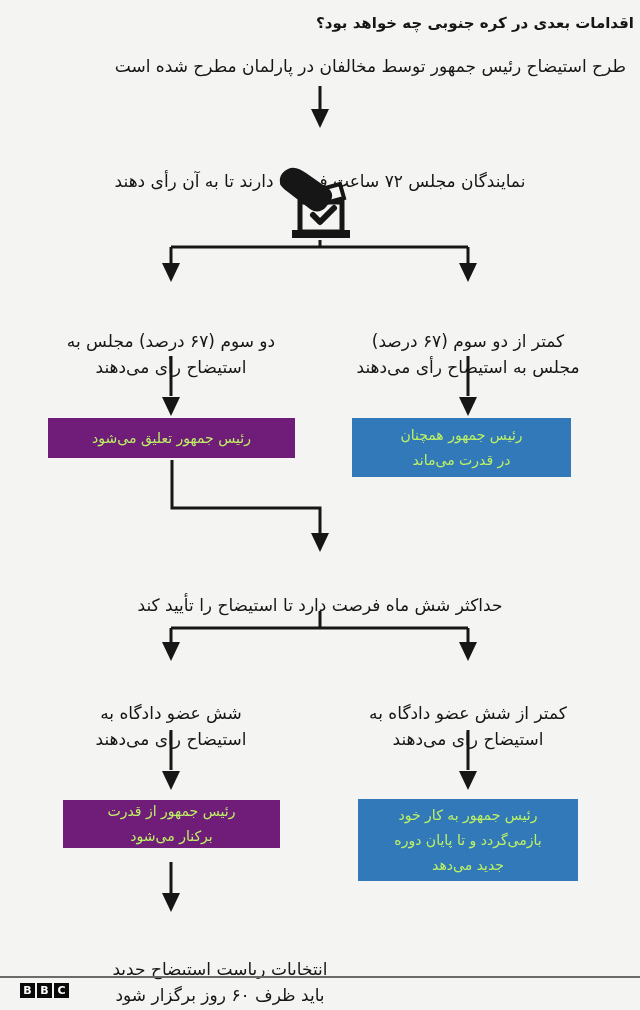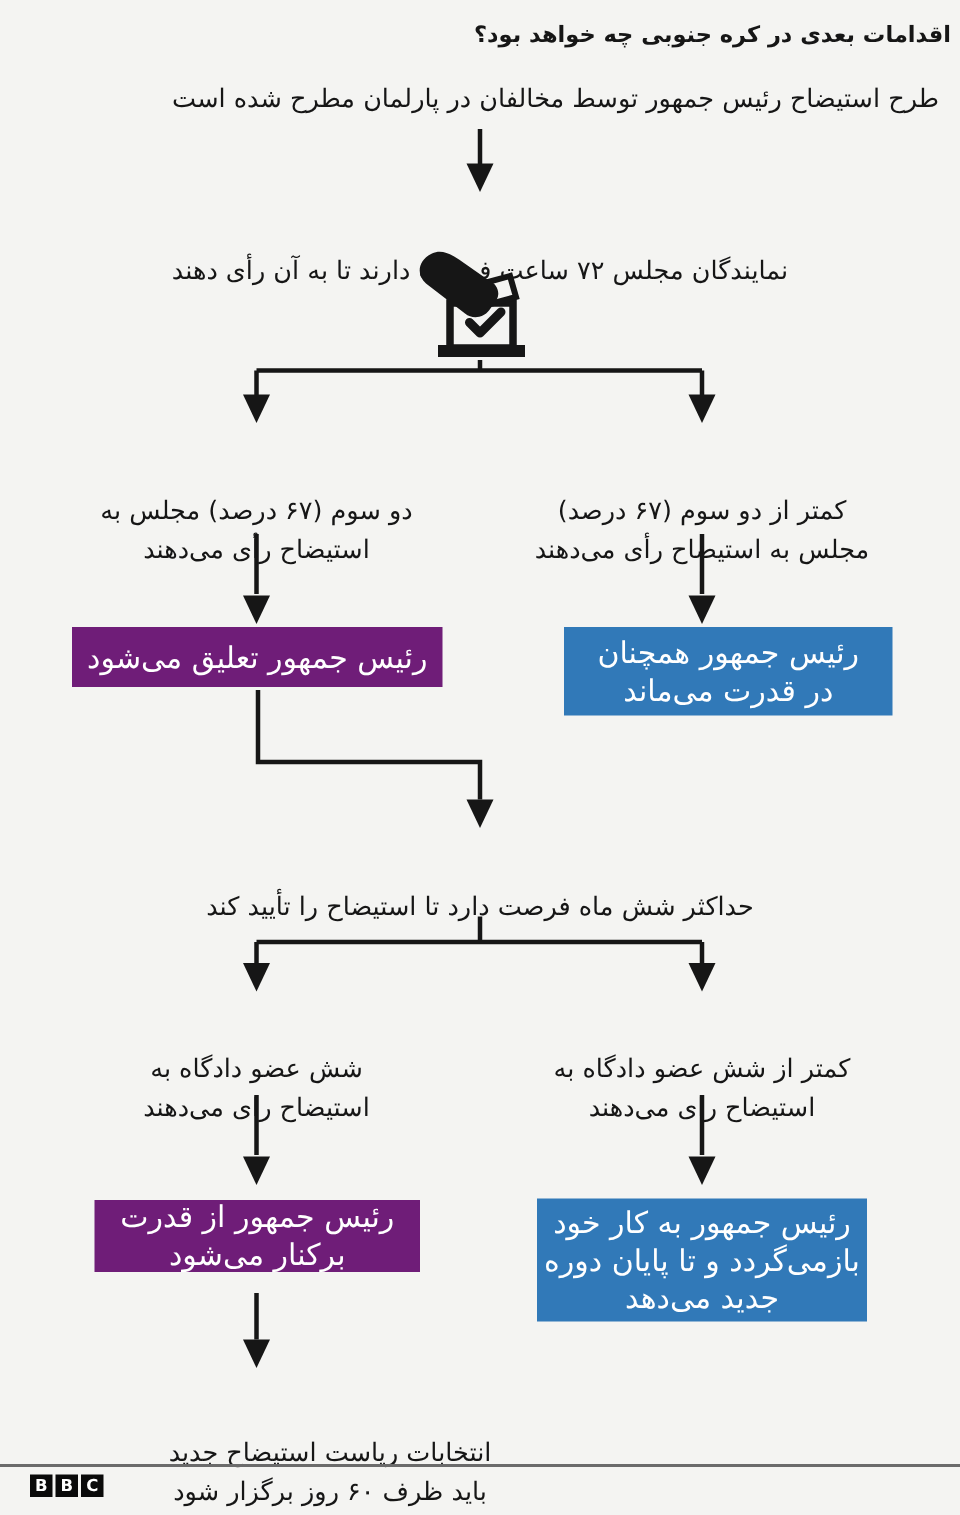--- a/index.html
+++ b/index.html
@@ -31,28 +31,28 @@
   .vote-node{top:132px;left:0;width:640px;}
   .court-node{top:556px;left:0;width:640px;line-height:27px;}
   .branch-left{left:46px;width:250px;top:292px;}
   .branch-right{left:343px;width:250px;top:292px;}
   .branch2-left{left:46px;width:250px;top:664px;}
   .branch2-right{left:343px;width:250px;top:664px;}
   .election-node{left:95px;width:250px;top:920px;}
   .resultbox{
     display:flex;flex-direction:column;
     align-items:center;justify-content:center;
-    color:#ffffff;
-    font-size:20px;line-height:25px;
+    color:#bef264;
+    font-size:14px;line-height:25px;
     text-align:center;
   }
   .purple{background:#6f1d78;}
   .blue{background:#3179b8;}
   .box-suspend{left:48px;top:418px;width:247px;height:40px;}
-  .box-stays{left:376px;top:418px;width:219px;height:59px;}
+  .box-stays{left:352px;top:418px;width:219px;height:59px;}
   .box-removed{left:63px;top:800px;width:217px;height:48px;}
   .box-returns{left:358px;top:799px;width:220px;height:82px;}
   .connector-layer{left:0;top:0;pointer-events:none;}
   .ballot-icon{left:276px;top:166px;width:88px;height:76px;}
   .divider{left:0;top:976px;width:640px;height:2px;background:#6b6b6b;}
   .bbc-logo{left:20px;top:983px;display:flex;gap:2px;direction:ltr;}
   .bbc-block{
     width:15px;height:15px;background:#0a0a0a;color:#ffffff;
     display:flex;align-items:center;justify-content:center;
     font-size:11px;font-weight:700;line-height:15px;

